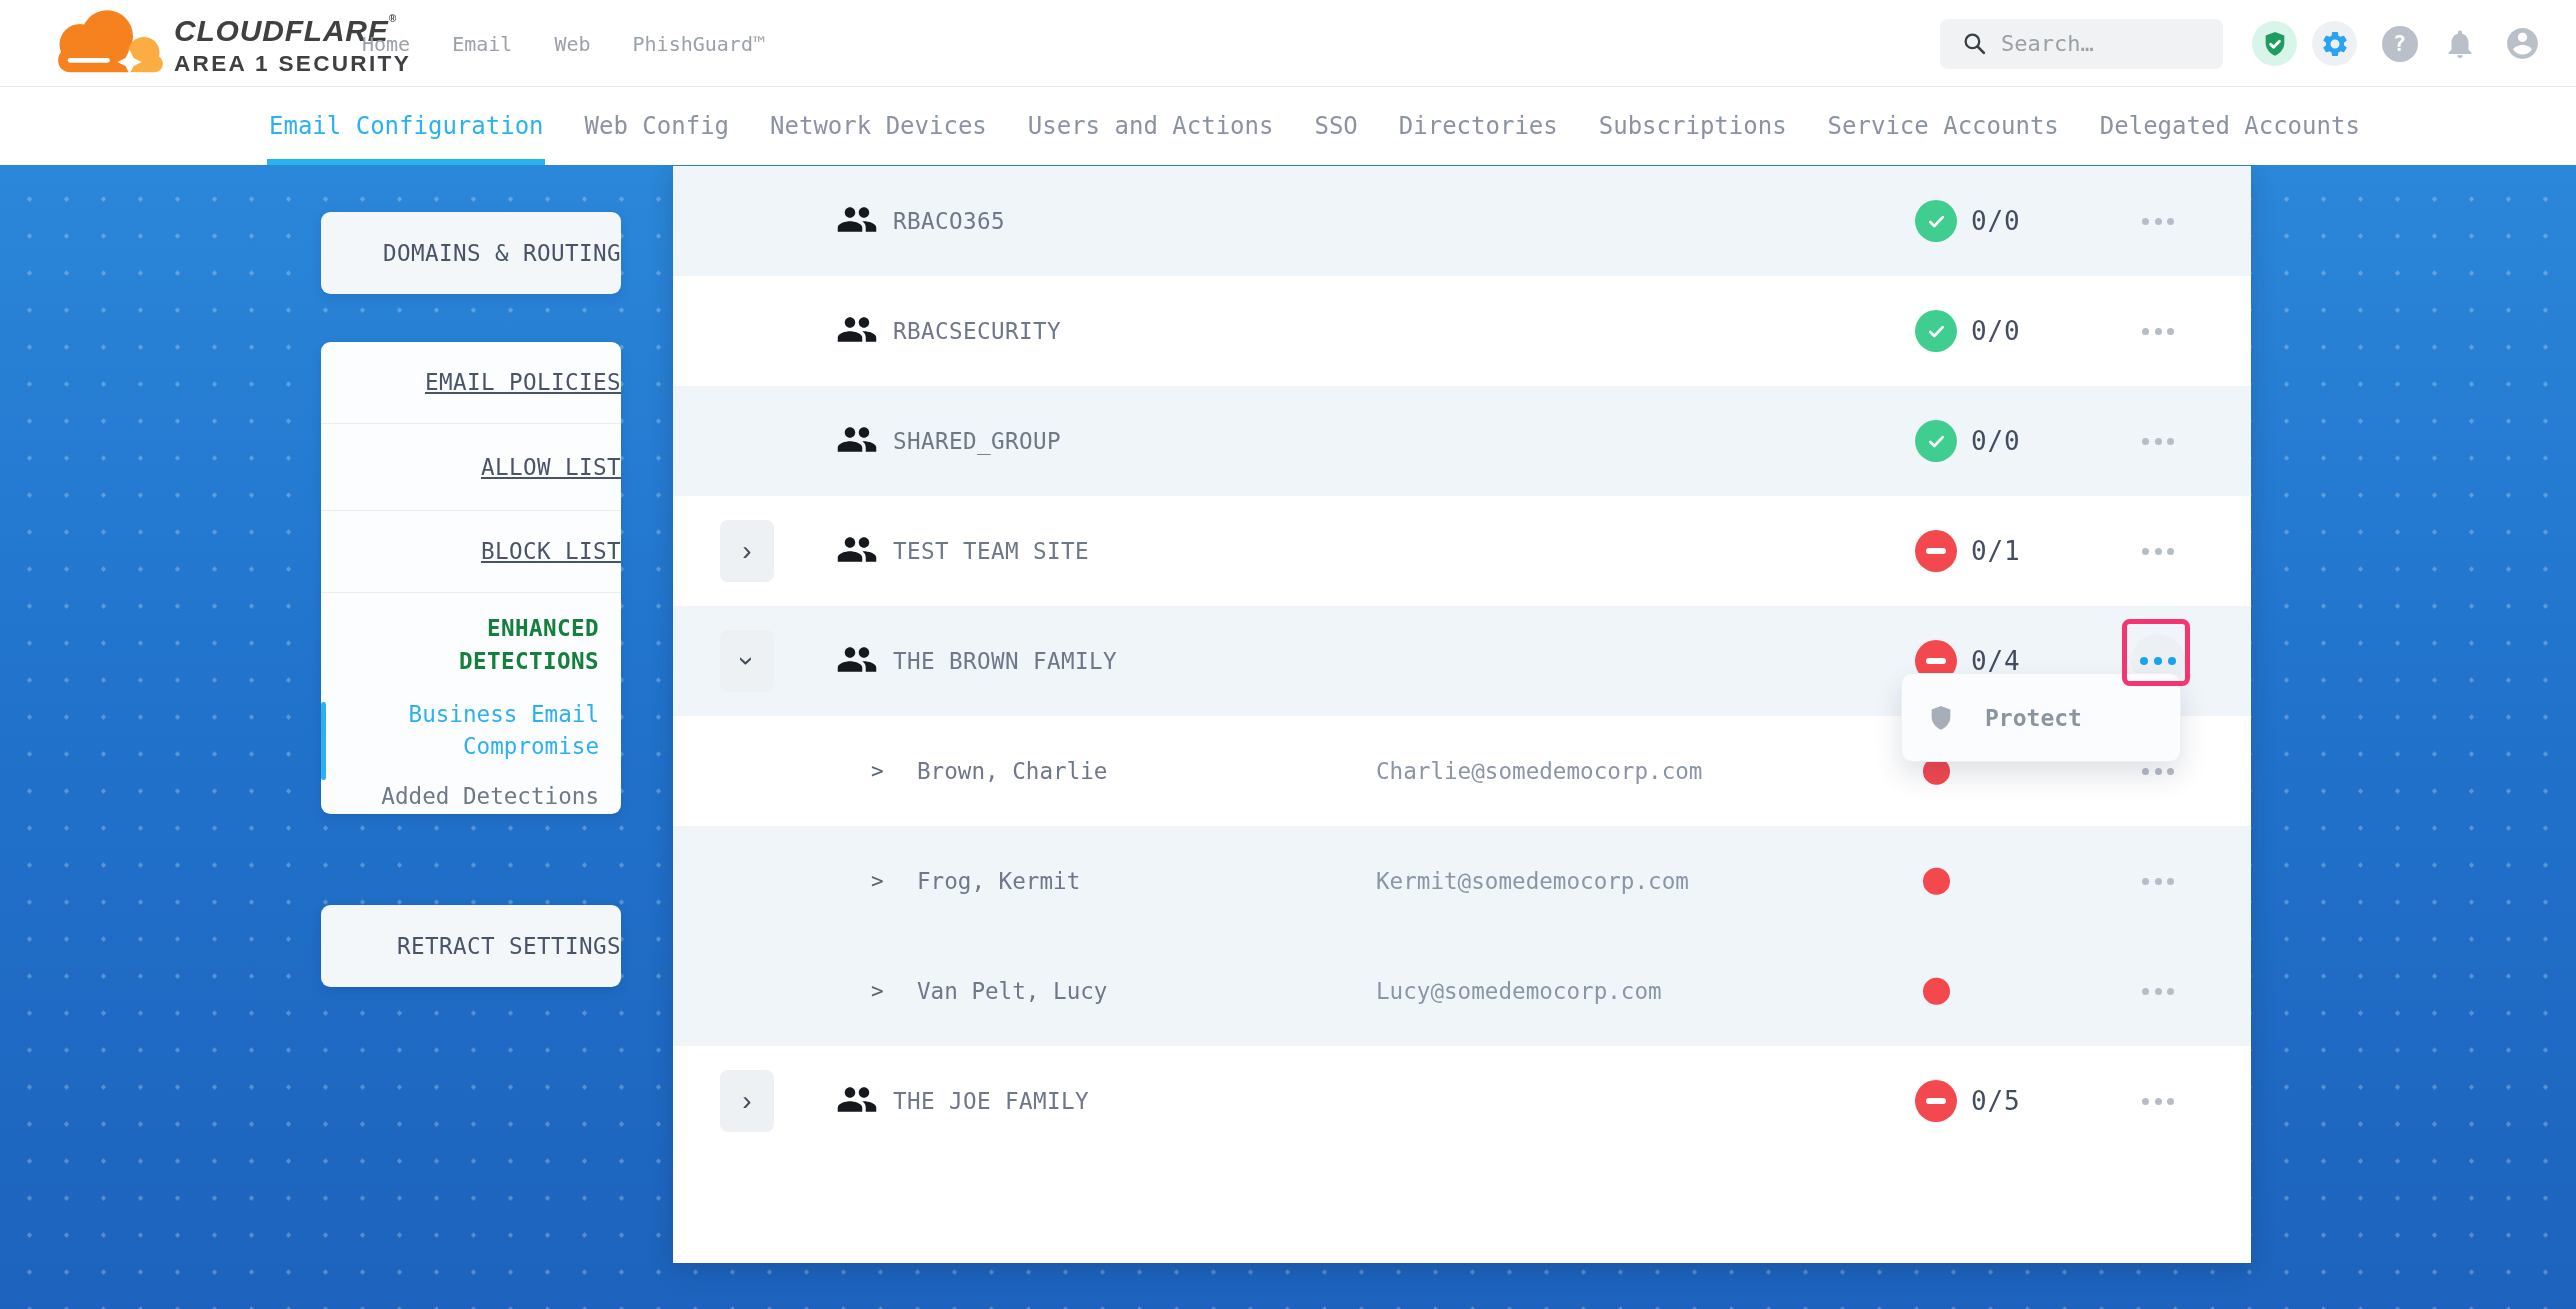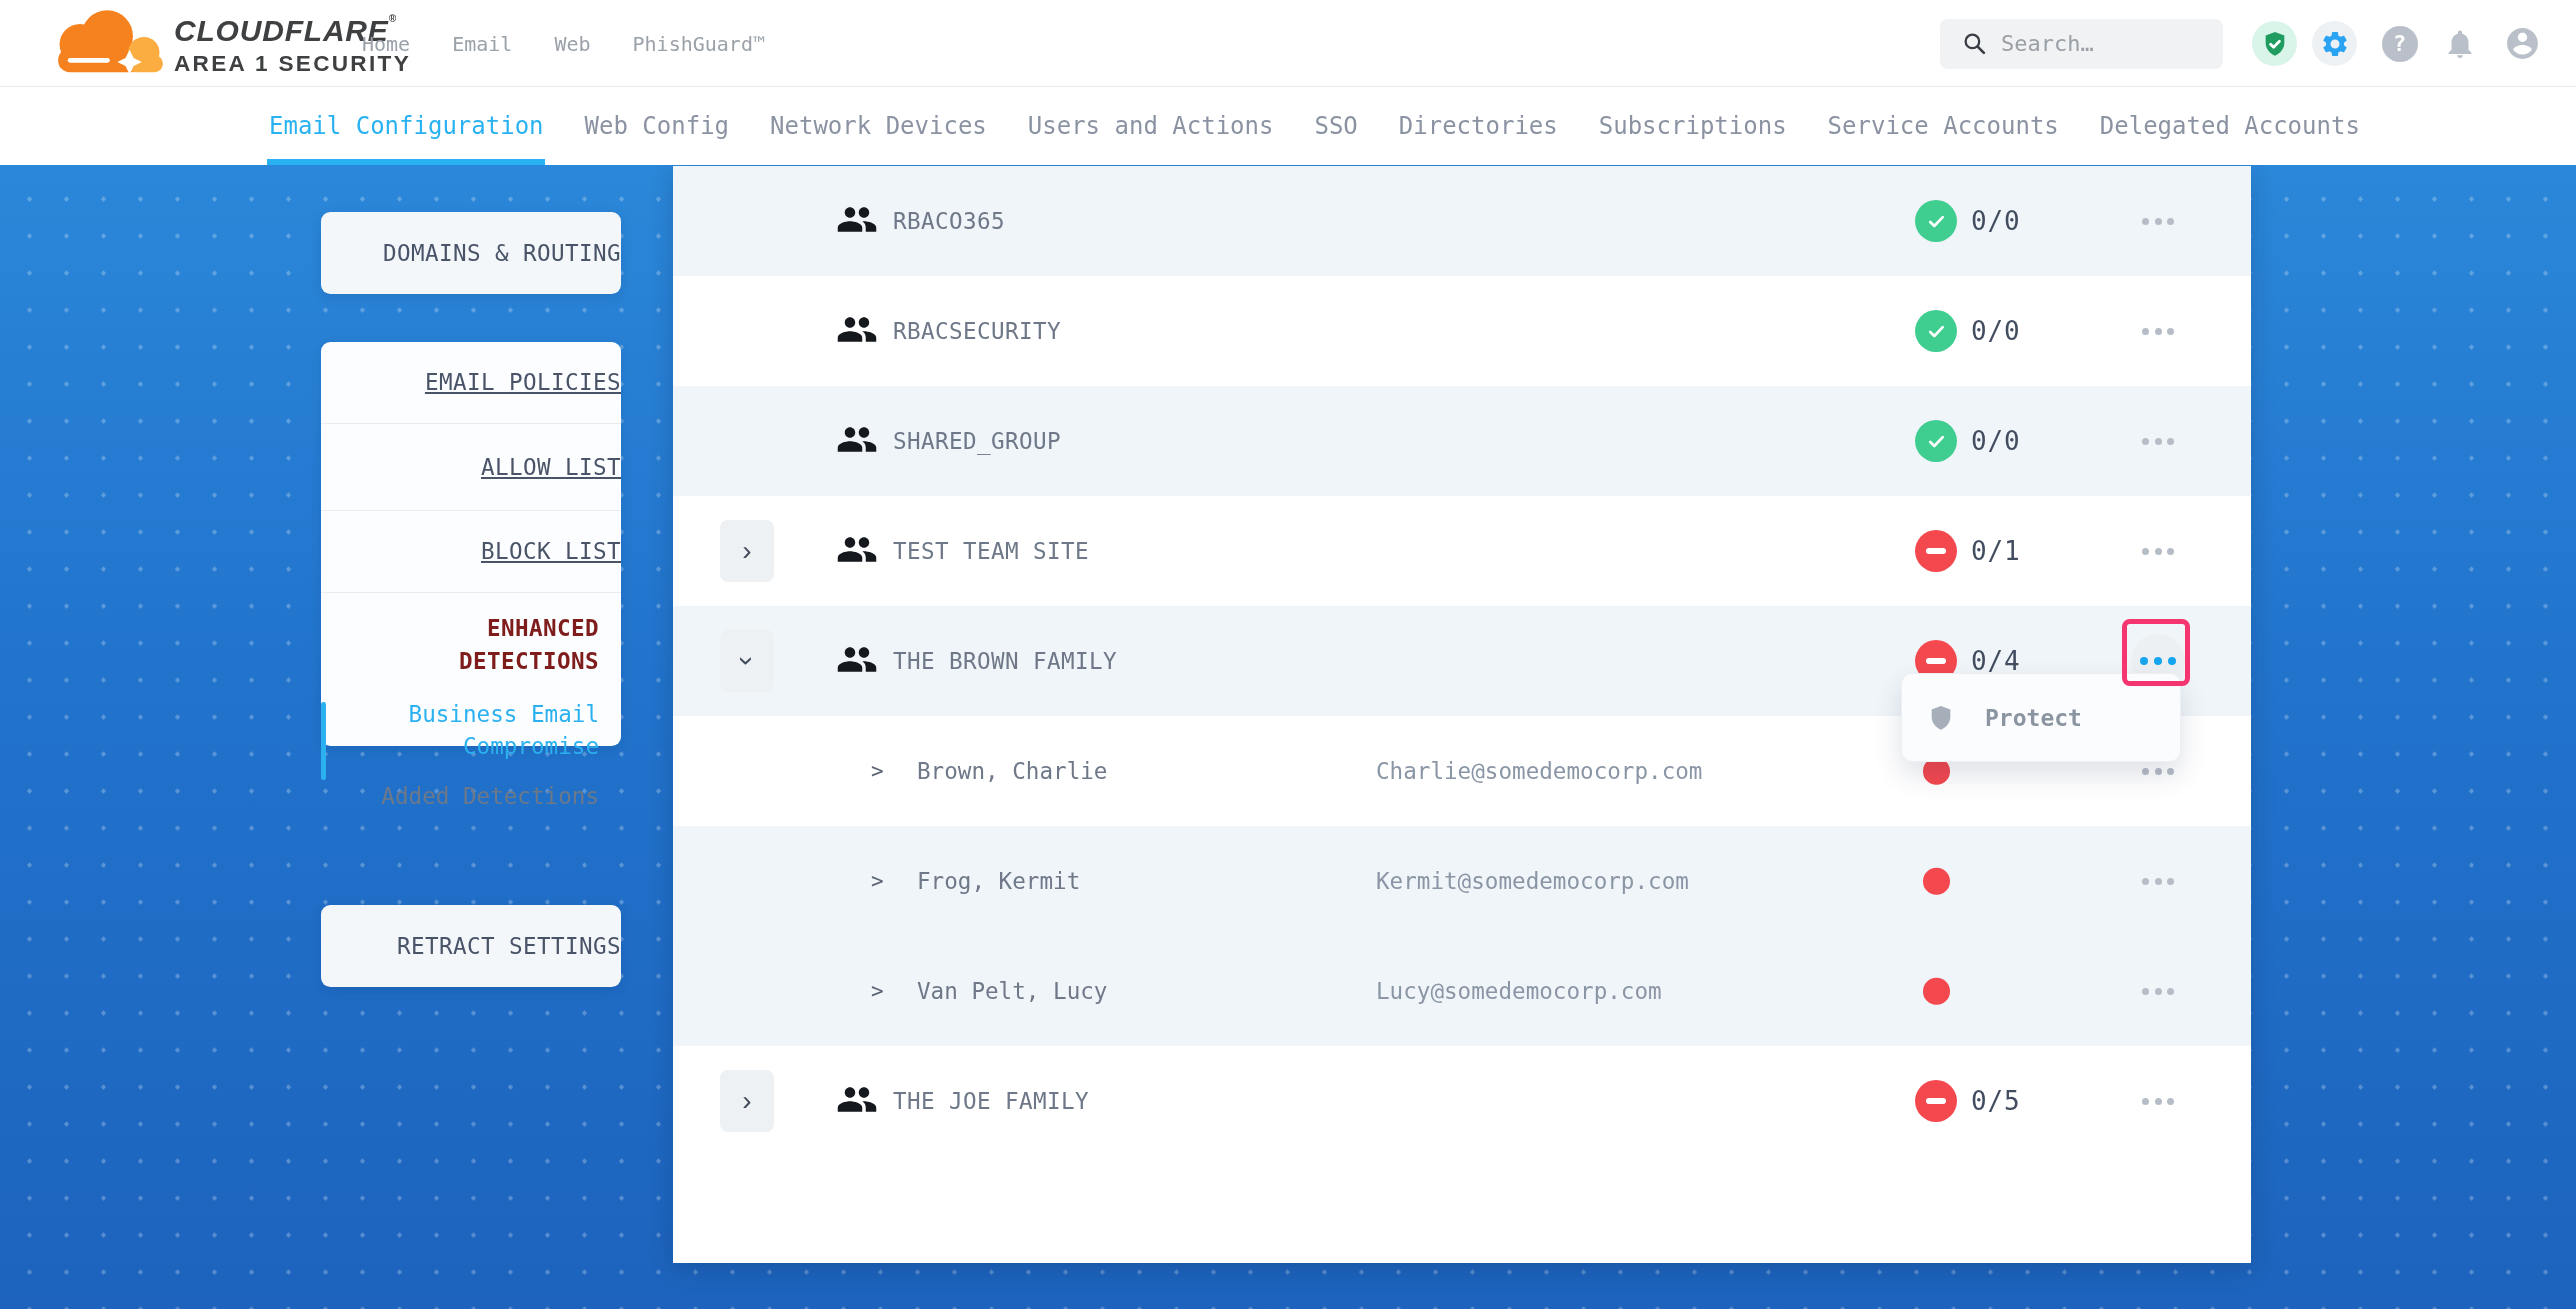--- a/index.html
+++ b/index.html
@@ -58,27 +58,27 @@
   .tab{ position:relative; font-size:24px; line-height:78px; color:#8b93a2; text-decoration:none; white-space:nowrap;text-align:center; }
   .tab.active{ color:#29b2f1; }
   .tab.active::after{ content:""; position:absolute; left:-1.6px; right:-1.6px; bottom:0; height:6.2px; background:#29b2f1; }
 
   
   .card{ position:absolute; left:321px; width:300px; background:#f3f7fa; border-radius:9.3px;
          box-shadow:0 3.1px 11px rgba(15,40,80,.12); z-index:5;text-align:right; }
   .card1{ top:212px; height:82px; }
   .card3{ top:905px; height:82px; }
   .card-label{ display:block; padding-left:28px; line-height:82px; font-size:22.6px; color:#4a5469; letter-spacing:0.4px; }
-  .card2{ top:342px; height:404px; background:#fcfdfe; }
+  .card2{ top:342px; height:472px; background:#fcfdfe; }
   .sb-item{ display:block; padding-left:28px; font-size:22.6px; color:#4a5469; letter-spacing:0.4px; border-bottom:1.6px solid #e9edf1; }
   .sb-i1{ height:82px; line-height:80px; }
   .sb-i2{ height:87px; line-height:86px; }
   .sb-i3{ height:82px; line-height:81px; }
   .enh-block{ position:relative; padding:18.7px 22px 0 28px; }
-  .enh-title{ font-size:22.6px; line-height:33px; font-weight:bold; color:#7f1d1d; letter-spacing:0.4px; }
+  .enh-title{ font-size:22.6px; line-height:33px; font-weight:bold; color:#15803d; letter-spacing:0.4px; }
   .enh-bec{ display:block; margin-top:20px; font-size:22.6px; line-height:32px; color:#2cb1f0; text-decoration:none; }
   .enh-added{ display:block; margin-top:21px; font-size:22.6px; color:#6d7889; text-decoration:none; }
   .active-bar{ position:absolute; left:0; top:360px; width:4.7px; height:78px; background:#2cb1f0; border-radius:2.3px; }
 
   
   .table{
     position:absolute; left:673px; top:166px; width:1578px; height:1097px;
     background:#ffffff; box-shadow:0 6.2px 22px rgba(10,30,60,.20); z-index:5;
   }
   .row{ position:relative; height:110px; background:#ffffff; }

